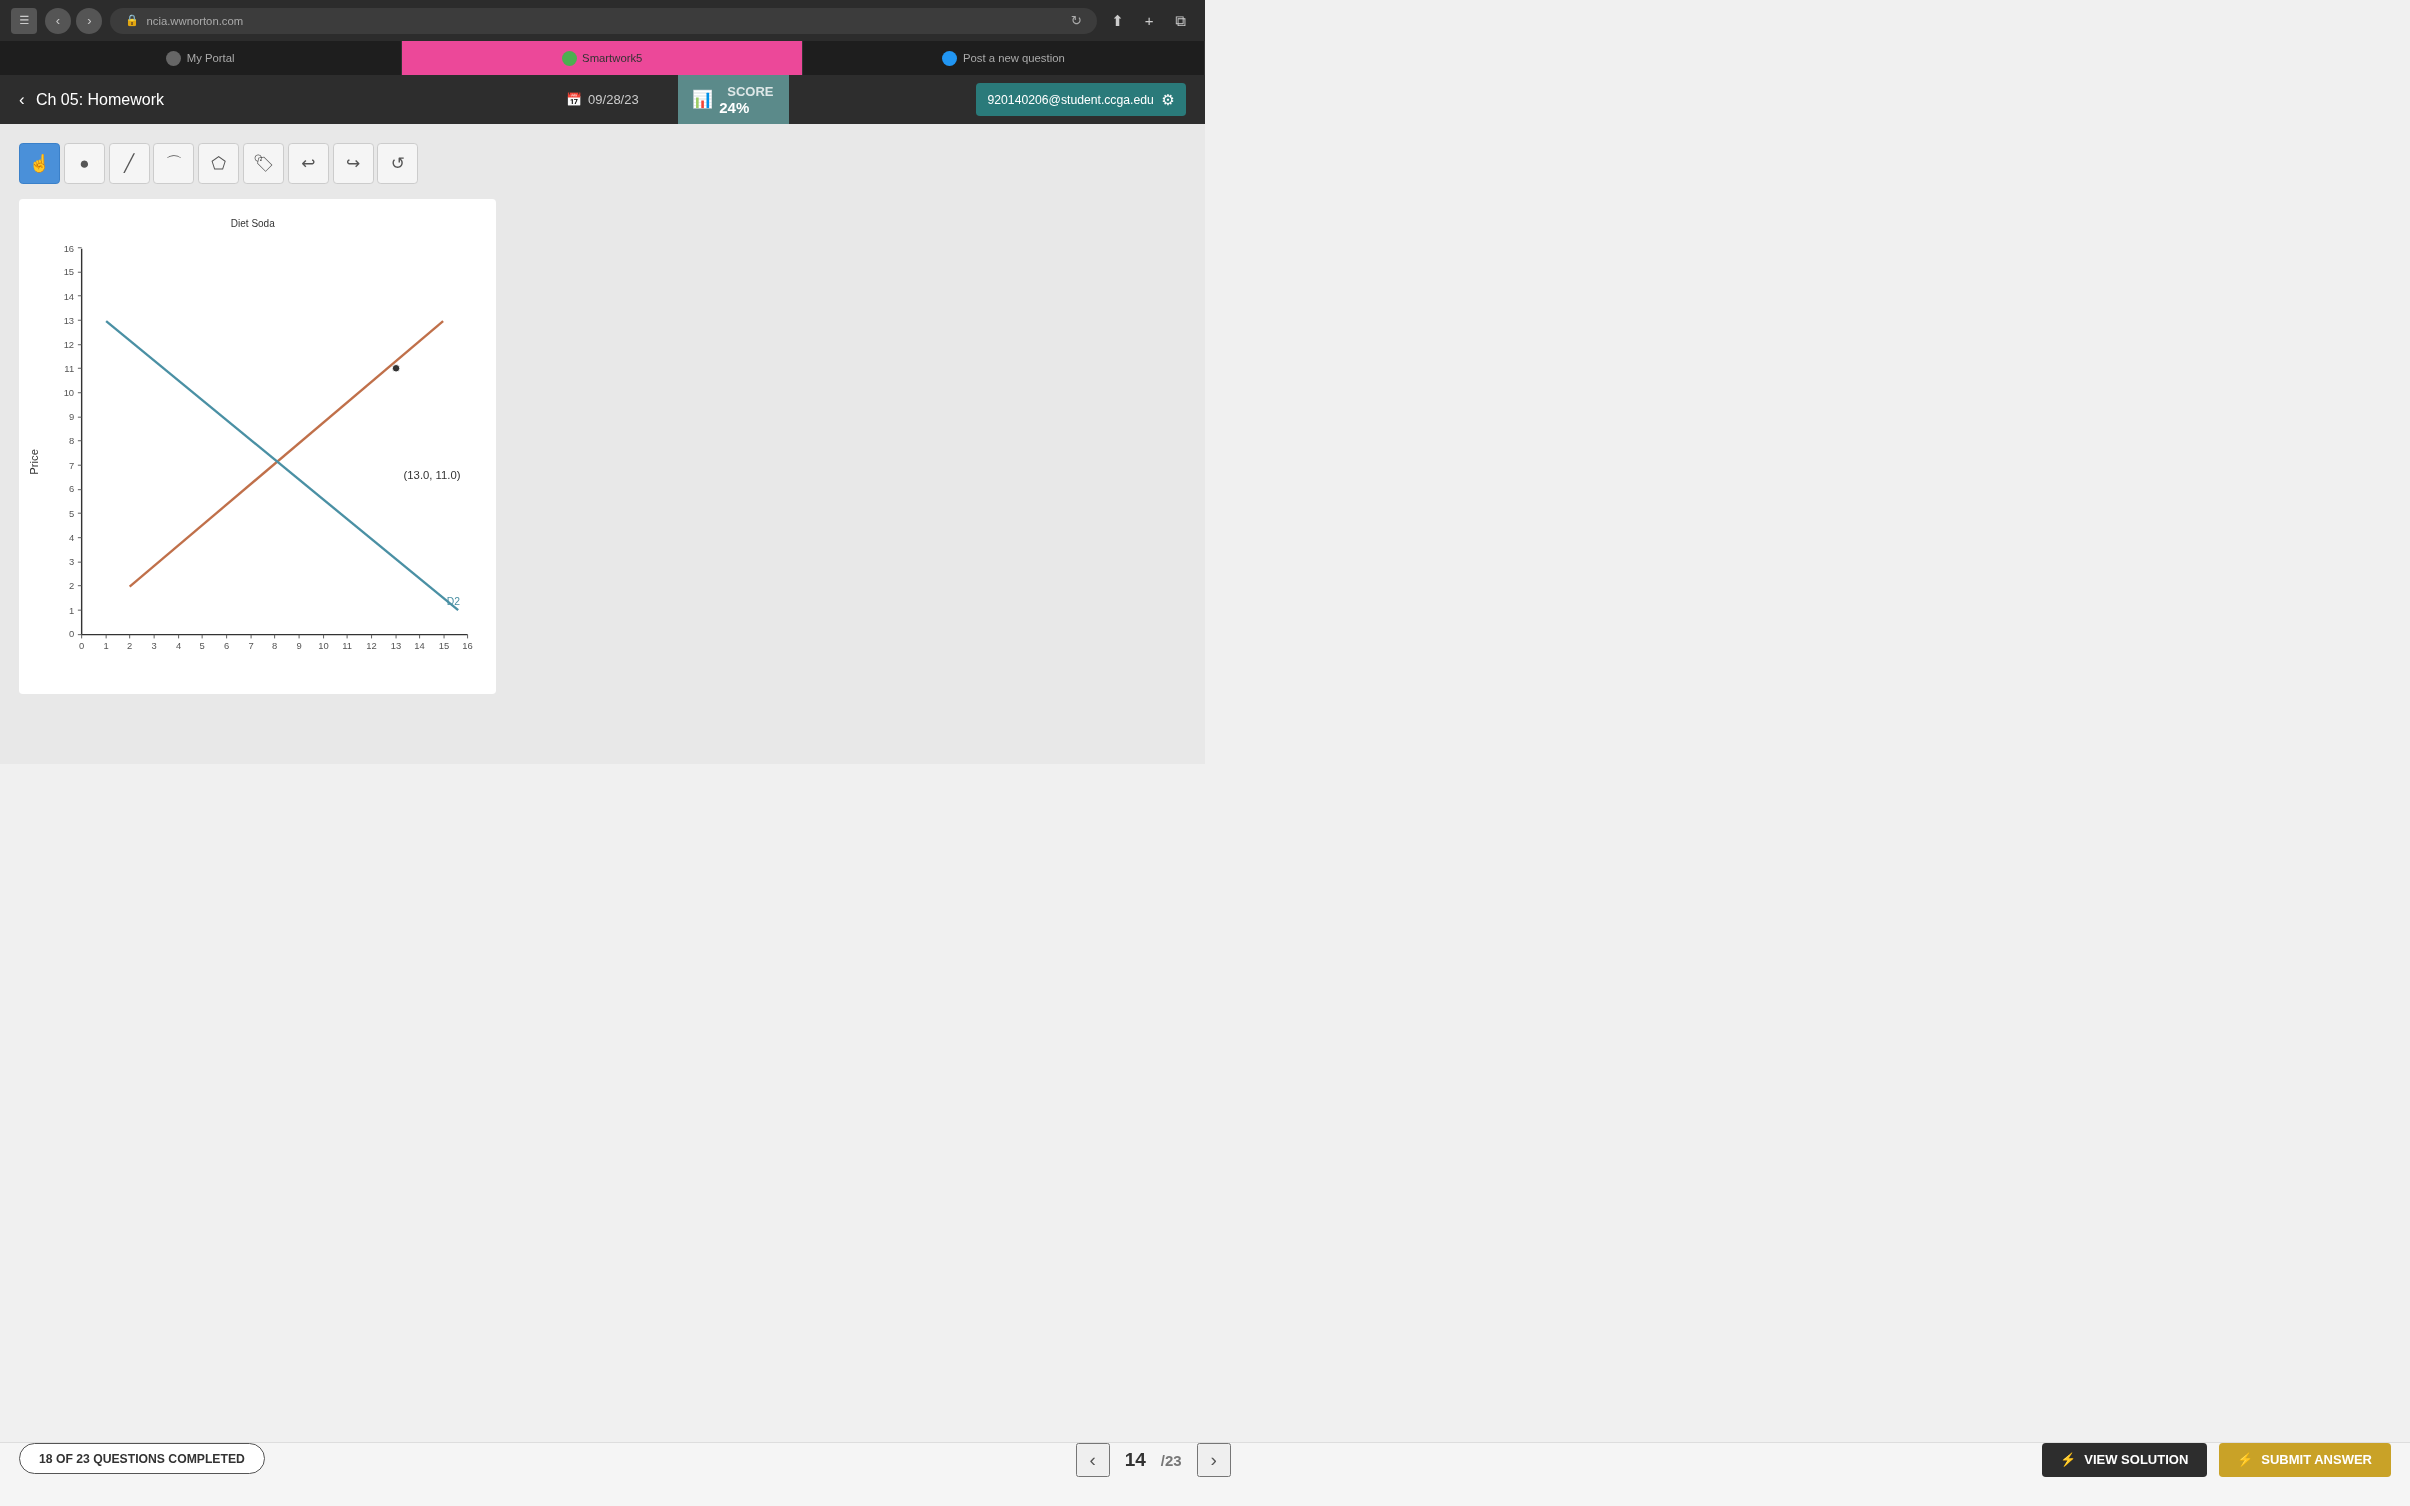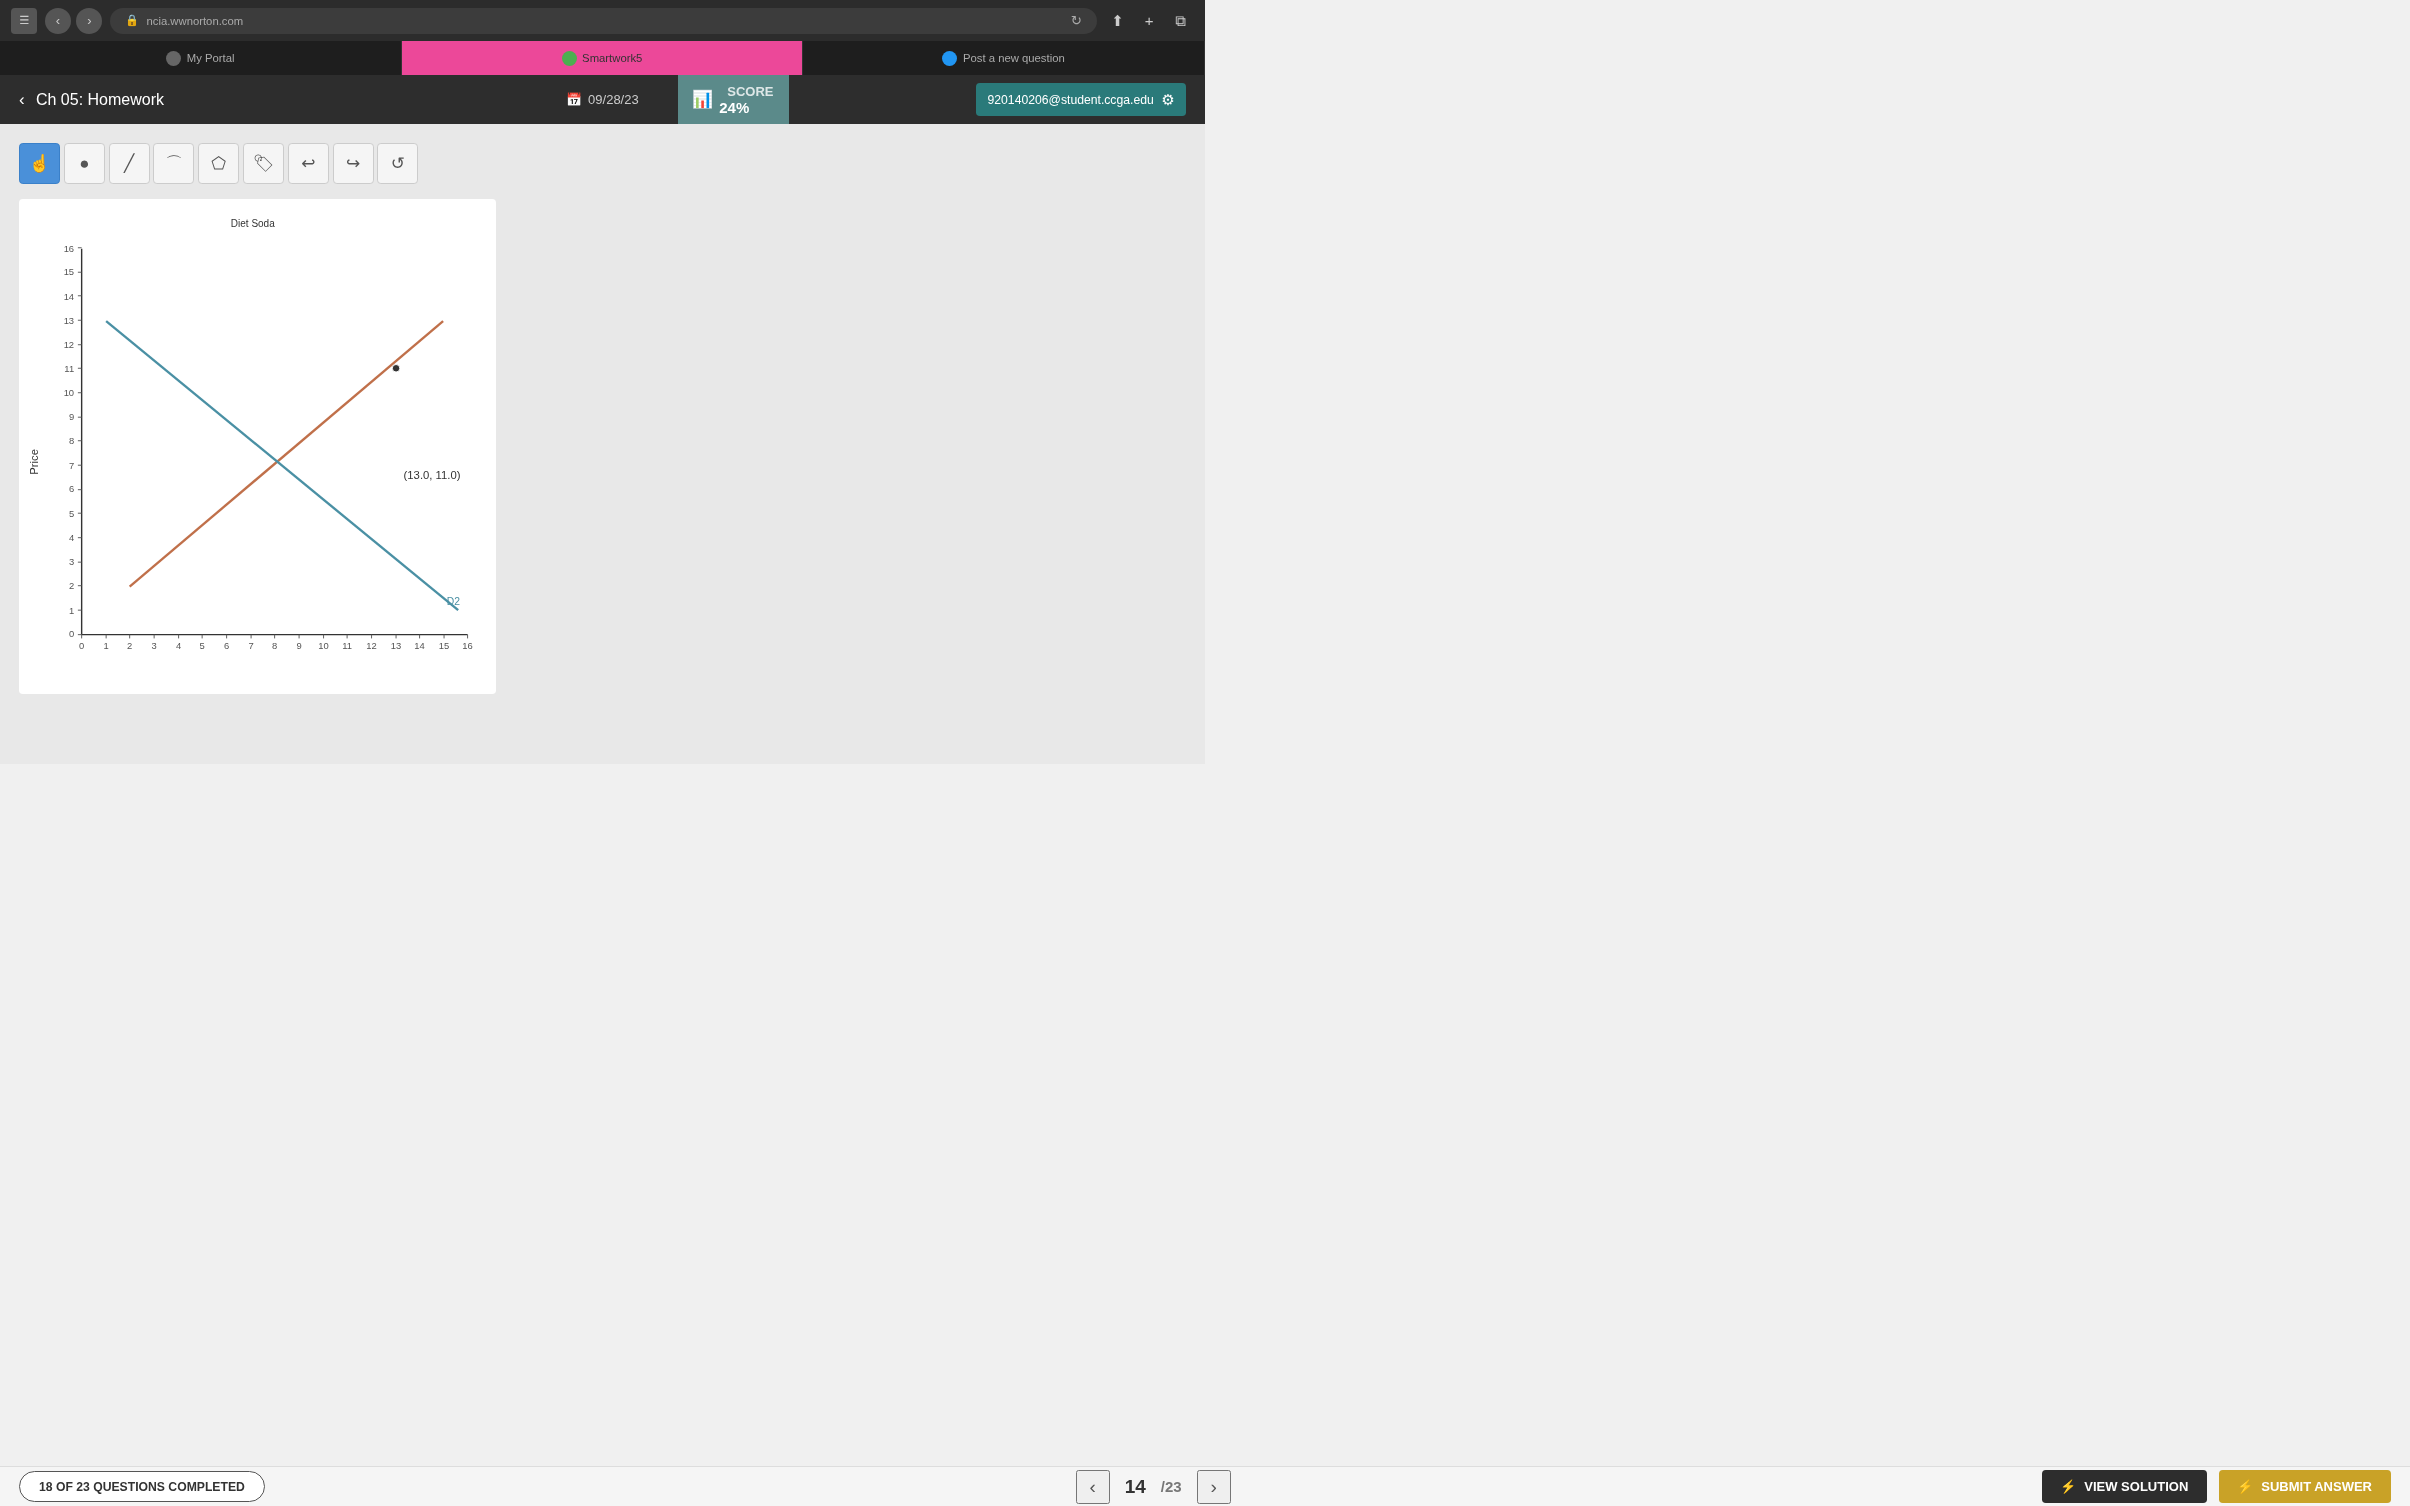--- a/index.html
+++ b/index.html
@@ -243,23 +243,23 @@
     }
 
     
     .bottom-bar {
       position: fixed;
       bottom: 0;
       left: 0;
       right: 0;
       background: #f5f5f5;
       border-top: 0.9px solid #ddd;
-      height: 40px;
-      display: flex;
-      align-items: center;
+      height: 64px;
+      display: flex;
+      align-items: flex-start;
       padding: 0 19px;
     }
     .progress-badge {
       border: 0.9px solid #555;
       border-radius: 19px;
       padding: 7.5px 19px;
       font-size: 12.2px;
       font-weight: bold;
       color: #333;
       background: #fff;

